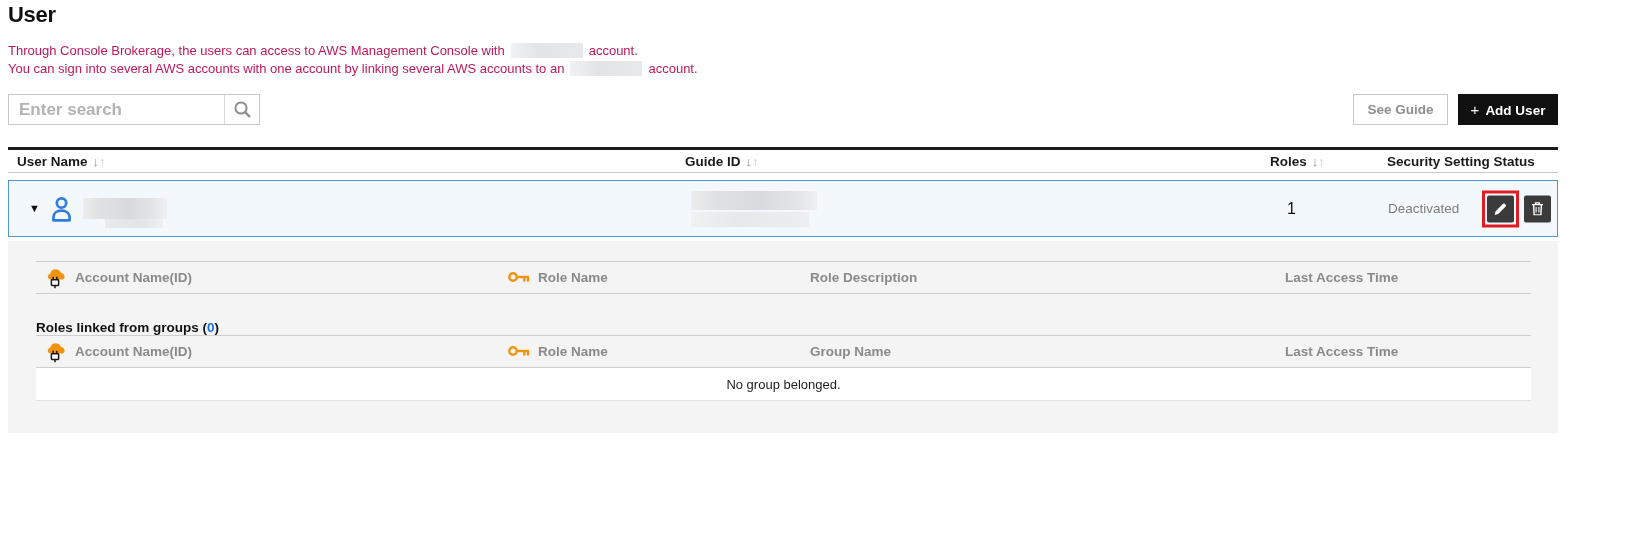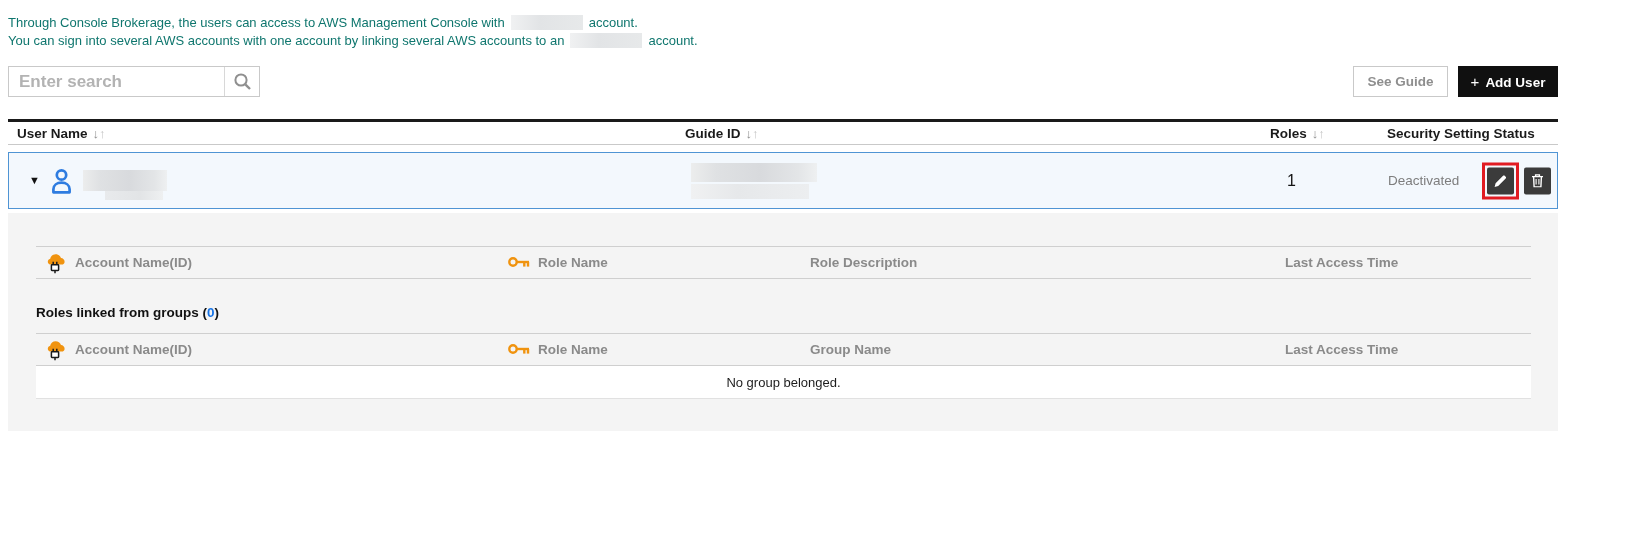--- a/index.html
+++ b/index.html
@@ -1,21 +1,21 @@
 <!DOCTYPE html>
 <html><head>
 <meta charset="utf-8">
 <style>
   * { margin:0; padding:0; box-sizing:border-box; }
   html,body { width:1627px; height:544px; background:#ffffff; }
   body { font-family:"Liberation Sans", sans-serif; color:#1a1a1a; position:relative; overflow:hidden; }
   .page { position:absolute; left:8px; top:0; width:1550px; }
 
   .title { font-size:22px; font-weight:700; padding-top:2px; letter-spacing:-0.3px; color:#111; }
-  .desc { margin-top:14px; font-size:13px; line-height:18px; color:#0f766e; }
+  .desc { margin-top:14px; font-size:13px; line-height:18px; color:#be185d; }
 
   .redact { display:inline-block; vertical-align:-3px;
             background:linear-gradient(90deg,#eceded,#dfe1e3 20%,#d8dadd 55%,#e3e5e7 85%,#eef0f1); }
   .redact-inline { width:72px; height:15px; margin:0 6px; background:linear-gradient(90deg,#f0f1f2,#e2e4e6 40%,#e7e9ea); }
 
   .toolbar { margin-top:16px; height:31px; display:flex; justify-content:space-between; align-items:center; }
   .searchbox { width:252px; height:31px; border:1px solid #c9c9c9; background:#fff; display:flex; align-items:stretch; }
   .searchbox input { flex:1; border:none; outline:none; font-family:inherit; font-size:17px; font-weight:700; padding:0 10px; color:#444; min-width:0; }
   .searchbox input::placeholder { color:#b3b3b3; font-weight:700; }
   .search-btn { width:35px; border:none; border-left:1px solid #d8d8d8; background:transparent; display:flex; align-items:center; justify-content:center; cursor:pointer; }
@@ -44,38 +44,39 @@
   .cell-roles { padding-left:16px; font-size:16px; color:#141414; }
   .cell-status { font-size:13.5px; color:#7d7d7d; }
   .row-actions { position:absolute; right:6px; top:50%; transform:translateY(-50%); display:flex; gap:5px; align-items:center; }
   .action-btn { width:27px; height:27px; background:#3b3b3b; border:none; border-radius:2px; display:flex; align-items:center; justify-content:center; cursor:pointer; }
   .hl-red { border:3px solid #e11b22; padding:2px; display:flex; }
 
   .panel { margin-top:4px; background:#f4f4f4; padding:20px 27px 32px 28px; }
   .section-title { font-size:13.5px; font-weight:700; color:#111; }
   .section-title .count { color:#1673e6; }
   .section-2 { margin-top:26px; }
-  .subtable { margin-top:13px; }
+  .subtable { }
   .grid-sub { display:grid; grid-template-columns:472px 302px 475px 1fr; align-items:center; }
   .sub-head { border-top:1px solid #cfcfcf; border-bottom:1px solid #cfcfcf; height:33px;
               color:#8a8a8a; font-weight:700; font-size:13.5px; }
   .sub-head .hcell { display:flex; align-items:center; gap:8px; }
   .pad-l { padding-left:10px; }
   .sub-row { background:#fff; height:33px; border-bottom:1px solid #e1e1e1; font-size:13.5px; }
   .blur-account { width:156px; height:19px; margin-left:10px; }
   .role-link { color:#333; font-weight:700; text-decoration:underline; margin-left:7px; cursor:pointer; }
   .empty-row { background:#fff; height:33px; border-bottom:1px solid #e1e1e1; display:flex;
                align-items:center; justify-content:center; font-size:13px; color:#1d1d1d; }
   svg { display:block; }
 </style>
 </head>
 <body>
 
 <div class="page">
 
+  <h1 class="title">User</h1>
 
   <p class="desc">
     <span>Through Console Brokerage, the users can access to AWS Management Console with</span><span class="redact redact-inline"></span><span>account.</span><br>
     <span>You can sign into several AWS accounts with one account by linking several AWS accounts to an</span><span class="redact redact-inline"></span><span>account.</span>
   </p>
 
   <div class="toolbar">
     <div class="searchbox">
       <input type="text" placeholder="Enter search" style="">
       <button class="search-btn">

